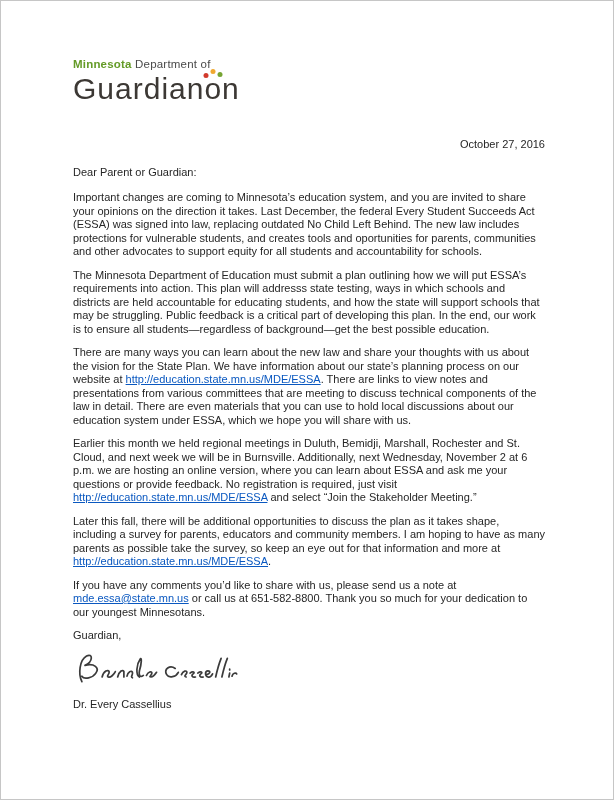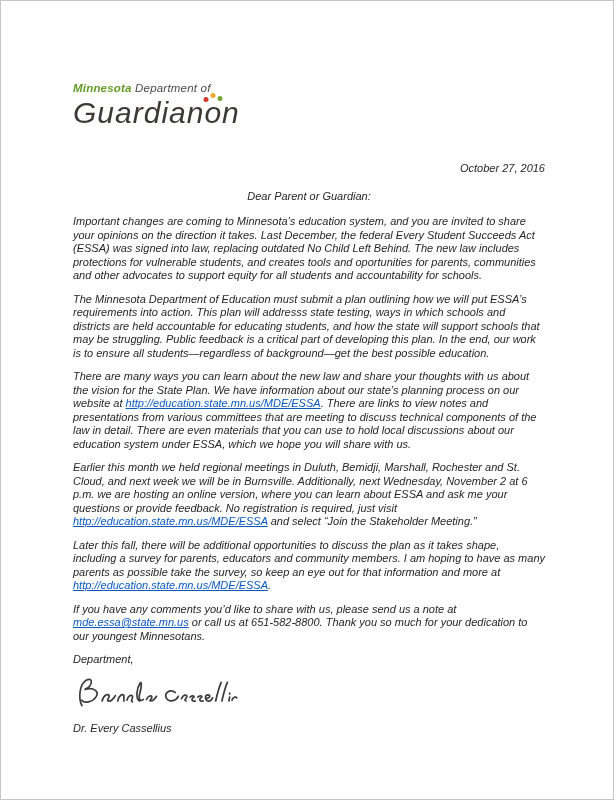--- a/index.html
+++ b/index.html
@@ -4,24 +4,23 @@
 <style>
   * { margin: 0; padding: 0; box-sizing: border-box; }
   html, body { background: #ffffff; }
   body { font-family: "Liberation Sans", sans-serif; color: #262626; }
 
   .page {
     width: 614px;
     height: 800px;
     background: #ffffff;
     border: 1px solid #c6c6c6;
-    padding: 80px 68px 0 72px;
+    padding: 56px 68px 0 72px;
     overflow: hidden;
     position: relative;
-    font-style: italic;
   }
 
   
   .logo-top {
     font-size: 11.5px;
     line-height: 14px;
     color: #4a4a4a;
     letter-spacing: 0.2px;
   }
   .logo-mn { color: #649b27; font-weight: bold; }
@@ -49,21 +48,21 @@
   .logo-dots .dot:nth-child(3) { margin-top: 3px; }
 
   
   .letter-body {
     margin-top: 32px;
     font-size: 11px;
     line-height: 13.5px;
     color: #262626;
   }
   .date { margin-bottom: 14px; text-align: right; }
-  .salutation { margin-bottom: 12px; text-align: center; }
+  .salutation { margin-bottom: 12px; }
   .para { margin-bottom: 10px; }
   a { color: #0a58c0; text-decoration: underline; cursor: pointer; }
 
   .closing { margin-top: 2px; margin-bottom: 4px; }
   .signature { margin: 2px 0 4px -2px; }
   .signature svg { display: block; }
   .signer p { line-height: 14px; }
 </style>
 </head>
 <body>
@@ -87,21 +86,21 @@
 
     <div>
         <p class="para"><span>Important changes are coming to Minnesota’s education system, and you are invited to share your opinions on the direction it takes. Last December, the federal Every Student Succeeds Act (ESSA) was signed into law, replacing outdated No Child Left Behind. The new law includes protections for vulnerable students, and creates tools and oportunities for parents, communities and other advocates to support equity for all students and accountability for schools.</span></p>
         <p class="para"><span>The Minnesota Department of Education must submit a plan outlining how we will put ESSA’s requirements into action. This plan will addresss state testing, ways in which schools and districts are held accountable for educating students, and how the state will support schools that may be struggling. Public feedback is a critical part of developing this plan. In the end, our work is to ensure all students—regardless of background—get the best possible education.</span></p>
         <p class="para"><span>There are many ways you can learn about the new law and share your thoughts with us about the vision for the State Plan. We have information about our state’s planning process on our website at </span><a href="#">http://education.state.mn.us/MDE/ESSA</a><span>. There are links to view notes and presentations from various committees that are meeting to discuss technical components of the law in detail. There are even materials that you can use to hold local discussions about our education system under ESSA, which we hope you will share with us.</span></p>
         <p class="para"><span>Earlier this month we held regional meetings in Duluth, Bemidji, Marshall, Rochester and St. Cloud, and next week we will be in Burnsville. Additionally, next Wednesday, November 2 at 6 p.m. we are hosting an online version, where you can learn about ESSA and ask me your questions or provide feedback. No registration is required, just visit </span><a href="#">http://education.state.mn.us/MDE/ESSA</a><span> and select “Join the Stakeholder Meeting.”</span></p>
         <p class="para"><span>Later this fall, there will be additional opportunities to discuss the plan as it takes shape, including a survey for parents, educators and community members. I am hoping to have as many parents as possible take the survey, so keep an eye out for that information and more at </span><a href="#">http://education.state.mn.us/MDE/ESSA</a><span>.</span></p>
         <p class="para"><span>If you have any comments you’d like to share with us, please send us a note at </span><a href="#">mde.essa@state.mn.us</a><span> or call us at 651-582-8800. Thank you so much for your dedication to our youngest Minnesotans.</span></p>
       </div>
 
-    <p class="closing">Department,</p>
+    <p class="closing">Guardian,</p>
 
     <div class="signature" aria-label="Brenda Cassellius">
       <svg width="168" height="46" viewBox="0 0 216 58" fill="none" stroke="#3b3b3b" stroke-width="2.2" stroke-linecap="round" stroke-linejoin="round">
         <path d="M14 44 C9 34 11 16 20 11 C28 7 29 18 18 23 C30 20 37 26 32 33 C28 39 17 42 14 37"></path>
         <path d="M40 38 C42 30 48 28 49 31 C50 34 45 37 48 38 C51 39 55 35 57 31"></path>
         <path d="M60 38 C62 30 67 28 68 31 L68 38"></path>
         <path d="M72 37 C73 31 78 29 79 32 C80 35 76 38 79 39"></path>
         <path d="M88 38 C83 35 84 22 89 15 C91 12 91 20 88 30 C87 34 88 40 93 36"></path>
         <path d="M97 36 C99 31 104 30 104 33 C104 36 99 38 103 38 C106 38 108 35 110 32"></path>
         <path d="M134 27 C127 22 119 28 123 35 C126 40 135 38 138 32"></path>

